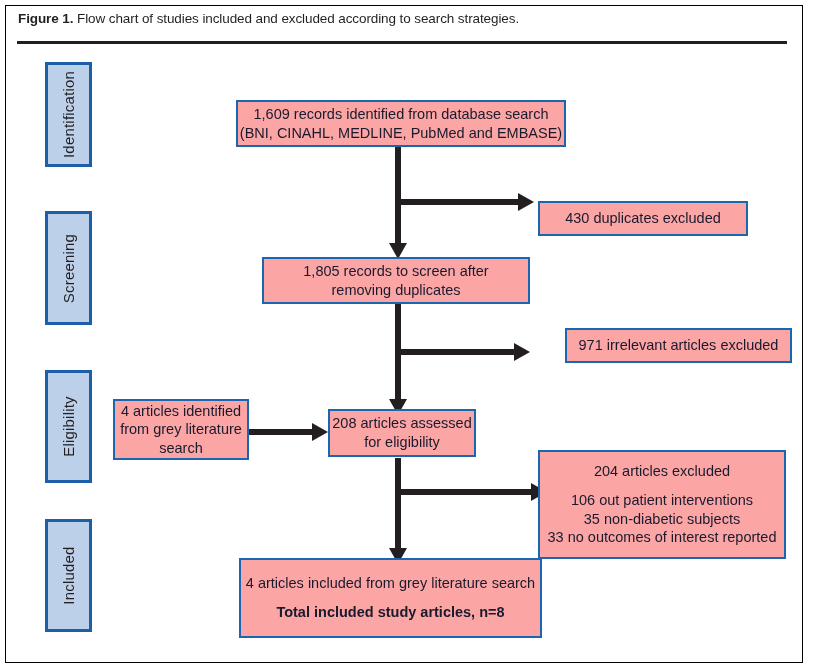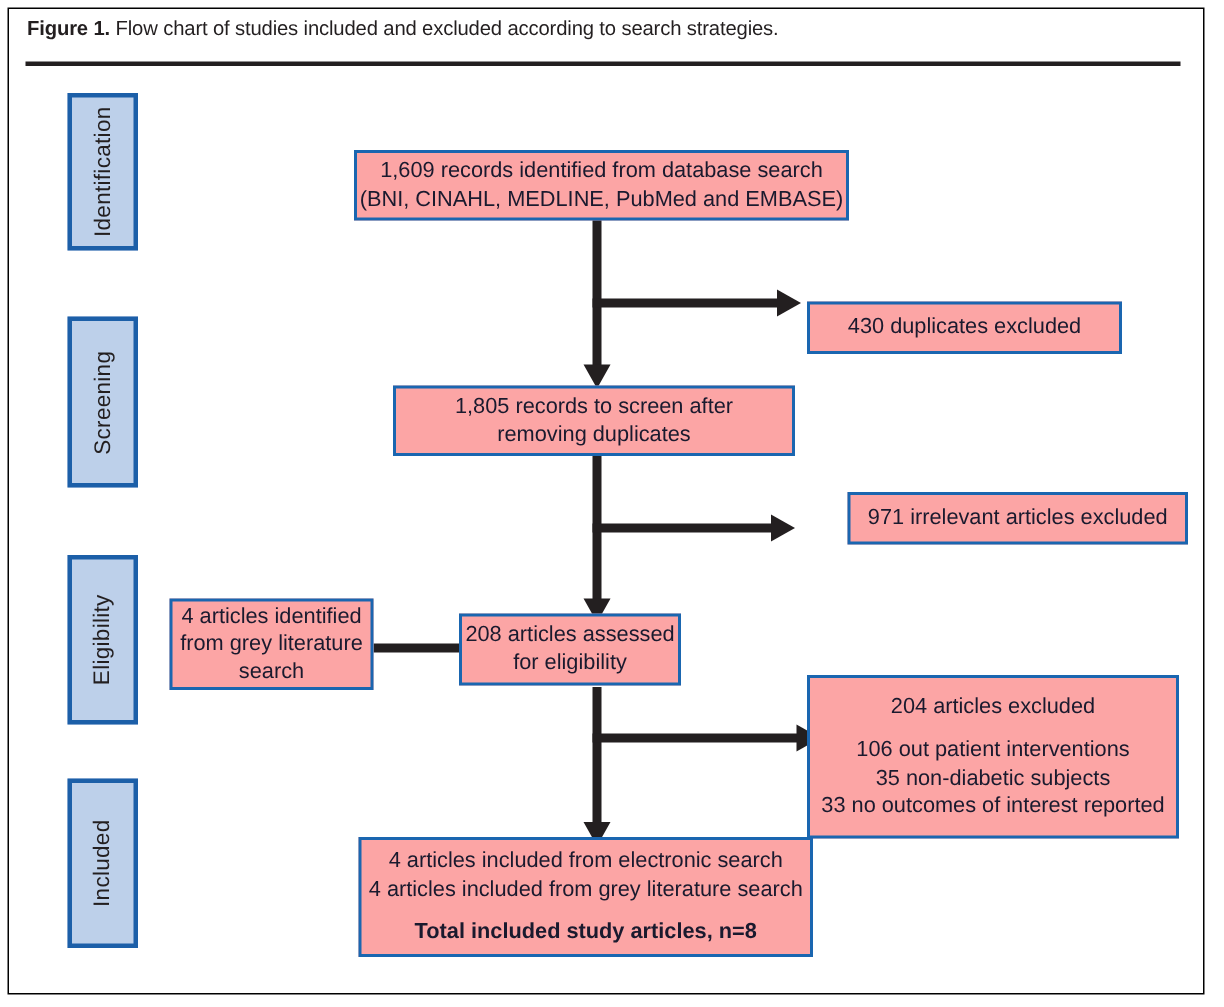--- a/index.html
+++ b/index.html
@@ -180,33 +180,32 @@
   <div class="flow-box" style="left:521px; top:328px; width:227px; height:35px;margin-left:44px;">
     <span class="ln">971 irrelevant articles excluded</span>
   </div>
 
   <div class="flow-box" style="left:113px; top:399px; width:136px; height:61px;">
     <span class="ln">4 articles identified</span>
     <span class="ln">from grey literature</span>
     <span class="ln">search</span>
   </div>
 
-  <div class="flow-box" style="left:306px; top:409px; width:148px; height:48px;">
+  <div class="flow-box" style="left:328px; top:409px; width:148px; height:48px;">
     <span class="ln">208 articles assessed</span>
     <span class="ln">for eligibility</span>
   </div>
 
   <div class="flow-box" style="left:538px; top:438px; width:248px; height:109px;margin-top:12px;">
     <span class="ln">204 articles excluded</span>
     <span class="spacer-line"></span>
     <span class="ln">106 out patient interventions</span>
     <span class="ln">35 non-diabetic subjects</span>
     <span class="ln">33 no outcomes of interest reported</span>
   </div>
 
   <div class="flow-box" style="left:239px; top:558px; width:303px; height:80px;">
-    <span class="ln">4 articles included from electronic search</span>
     <span class="ln">4 articles included from grey literature search</span>
     <span class="spacer-line"></span>
     <span class="ln bold">Total included study articles, n=8</span>
   </div>
 
 </div>
 
 </body></html>

